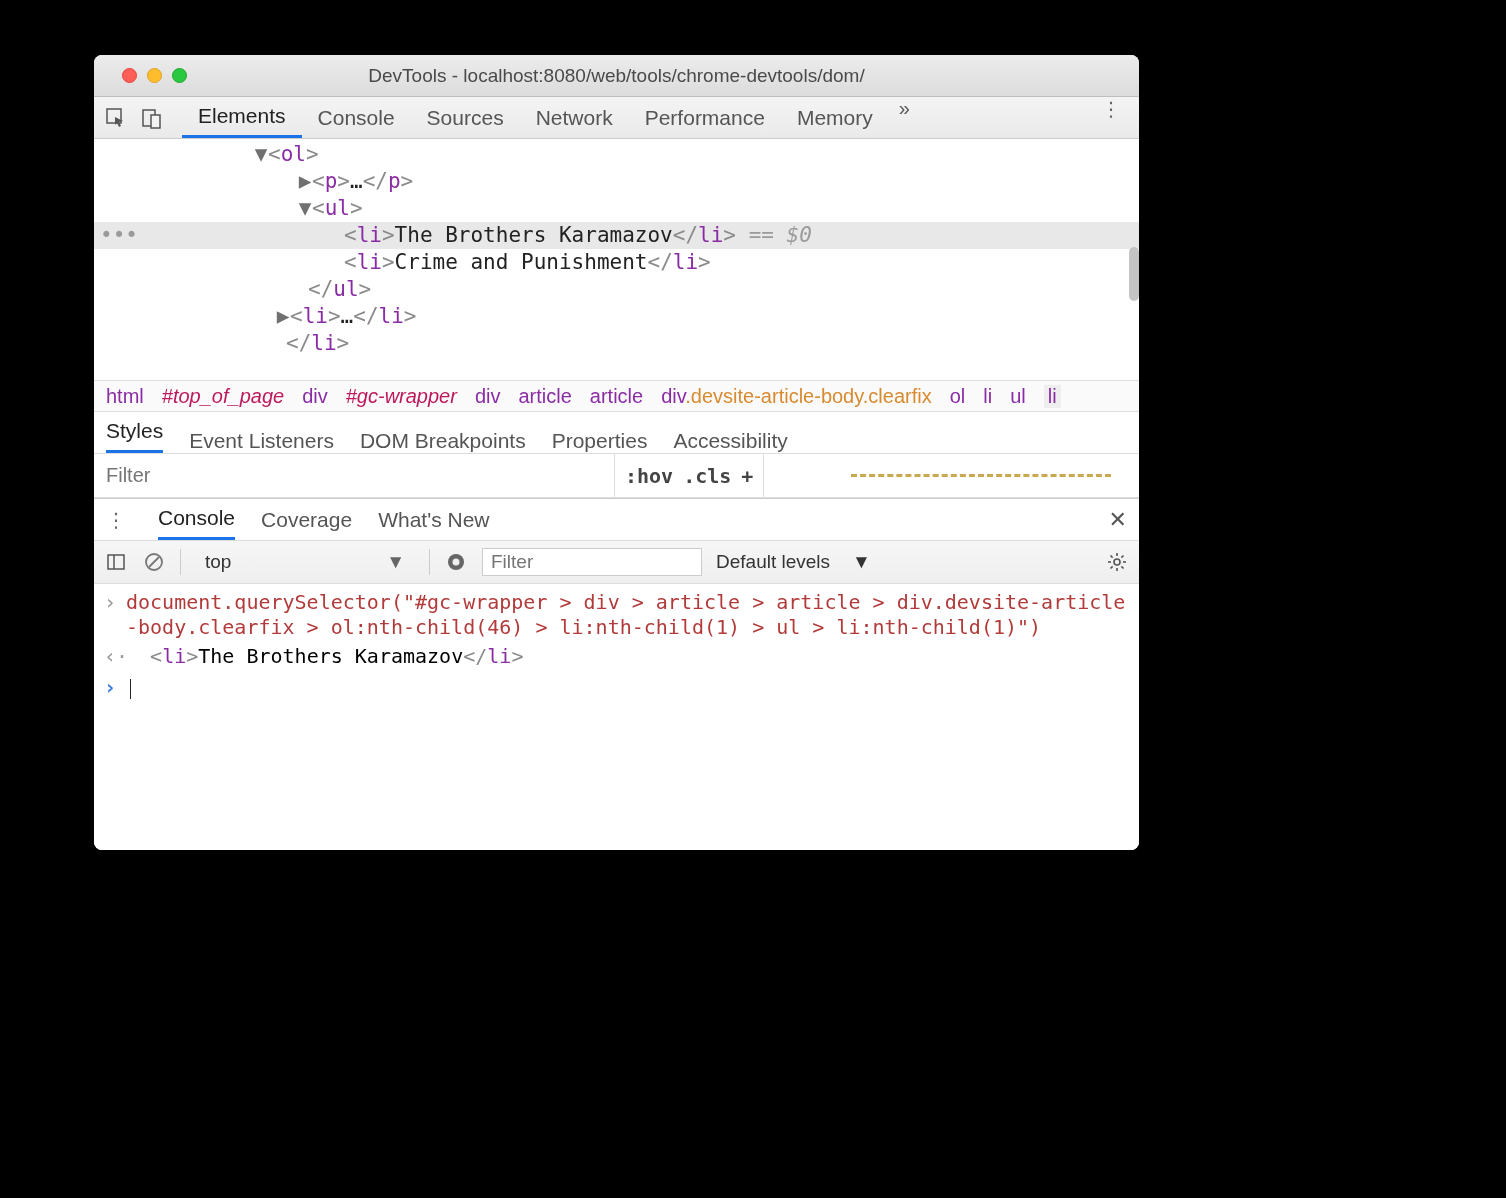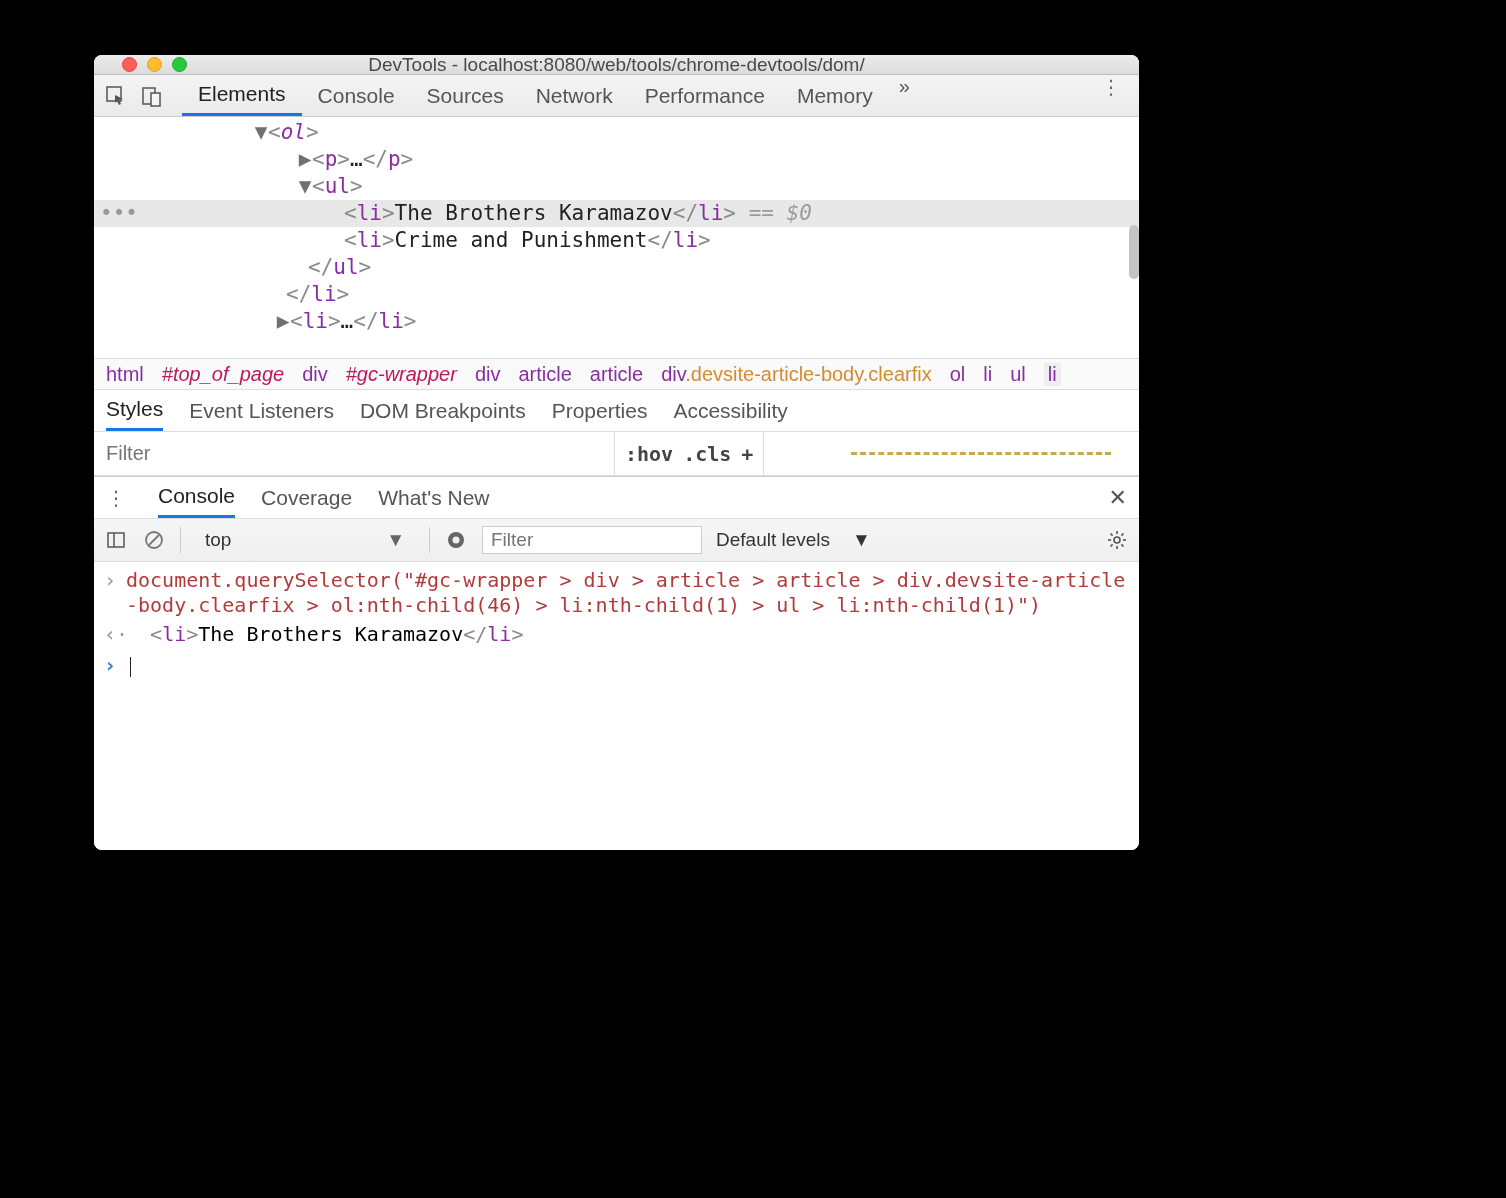--- a/index.html
+++ b/index.html
@@ -18,21 +18,21 @@
   width: 1045px;
   height: 795px;
   background: #fff;
   border-radius: 8px;
   box-shadow: 0 20px 60px rgba(0,0,0,.6);
   overflow: hidden;
   display: flex;
   flex-direction: column;
 }
 .titlebar {
-  height: 20px;
+  height: 42px;
   background: linear-gradient(#ececec,#dcdcdc);
   border-bottom: 1px solid #bdbdbd;
   display: flex;
   align-items: center;
   padding: 0 28px;
   position: relative;
 }
 .tl-buttons { display: flex; gap: 10px; }
 .tl-btn { width: 15px; height: 15px; border-radius: 50%; }
 .tl-close { background: #ff5f57; border:1px solid #e94240;}
@@ -90,21 +90,21 @@
   font-size:20px;
   white-space:nowrap;
   overflow:hidden;
 }
 .crumb { color:#8a2da5; cursor:pointer;}
 .crumb.id { color:#be185d;font-style:italic;}
 .crumb .cls { color:#d88a2f;}
 .crumb.sel { background:#eee; padding:0 4px;}
 .subtabs {
   height: 42px;
-  display:flex; align-items:center;
+  display:flex; align-items:flex-end;
   padding:0 12px;
   gap:26px;
   font-size:21px;
   border-bottom:1px solid #ddd;
   color:#555;
 }
 .subtab.active { color:#222; border-bottom:3px solid #1a73e8; height:100%; display:flex; align-items:center;}
 .styles-bar {
   height: 44px;
   border-bottom:1px solid #ddd;
@@ -216,28 +216,28 @@
       <div class="tab">Network</div>
       <div class="tab">Performance</div>
       <div class="tab">Memory</div>
       <div class="more">»</div>
     </div>
     <div class="kebab">⋮</div>
   </div>
 
   <div class="dom-panel" id="dom-panel">
     <div class="scroll-stub"></div>
-  <div class="dom-line" style="padding-left: 160px; font-style: italic;"><span class="caret">▼</span><span class="tag-ang">&lt;</span><span class="tag-name">ol</span><span class="tag-ang">&gt;</span></div>
+  <div class="dom-line" style="padding-left: 160px;"><span class="caret">▼</span><span class="tag-ang">&lt;</span><span class="tag-name">ol</span><span class="tag-ang">&gt;</span></div>
       <div class="dom-line" style="padding-left: 204px;"><span class="caret">▶</span><span class="tag-ang">&lt;</span><span class="tag-name">p</span><span class="tag-ang">&gt;</span><span class="text-node">…</span><span class="tag-ang">&lt;/</span><span class="tag-name">p</span><span class="tag-ang">&gt;</span></div>
       <div class="dom-line" style="padding-left: 204px;"><span class="caret">▼</span><span class="tag-ang">&lt;</span><span class="tag-name">ul</span><span class="tag-ang">&gt;</span></div>
       <div class="dom-line sel-row" style="padding-left: 236px;"><span class="sel-dots">•••</span><span class="caret"> </span><span class="tag-ang">&lt;</span><span class="tag-name">li</span><span class="tag-ang">&gt;</span><span class="text-node">The Brothers Karamazov</span><span class="tag-ang">&lt;/</span><span class="tag-name">li</span><span class="tag-ang">&gt;</span><span class="eq0"> == $0</span></div>
       <div class="dom-line" style="padding-left: 236px;"><span class="caret"> </span><span class="tag-ang">&lt;</span><span class="tag-name">li</span><span class="tag-ang">&gt;</span><span class="text-node">Crime and Punishment</span><span class="tag-ang">&lt;/</span><span class="tag-name">li</span><span class="tag-ang">&gt;</span></div>
       <div class="dom-line" style="padding-left: 214px;"><span class="tag-ang">&lt;/</span><span class="tag-name">ul</span><span class="tag-ang">&gt;</span></div>
+      <div class="dom-line" style="padding-left: 182px;"><span class="caret">▶</span><span class="tag-ang">&lt;</span><span class="tag-name">li</span><span class="tag-ang">&gt;</span><span class="text-node">…</span><span class="tag-ang">&lt;/</span><span class="tag-name">li</span><span class="tag-ang">&gt;</span></div>
       <div class="dom-line" style="padding-left: 192px;"><span class="tag-ang">&lt;/</span><span class="tag-name">li</span><span class="tag-ang">&gt;</span></div>
-      <div class="dom-line" style="padding-left: 182px;"><span class="caret">▶</span><span class="tag-ang">&lt;</span><span class="tag-name">li</span><span class="tag-ang">&gt;</span><span class="text-node">…</span><span class="tag-ang">&lt;/</span><span class="tag-name">li</span><span class="tag-ang">&gt;</span></div>
     </div>
 
   <div class="breadcrumbs" id="crumbs">
       <span class="crumb">html</span>
       <span class="crumb id">#top_of_page</span>
       <span class="crumb">div</span>
       <span class="crumb id">#gc-wrapper</span>
       <span class="crumb">div</span>
       <span class="crumb">article</span>
       <span class="crumb">article</span>

